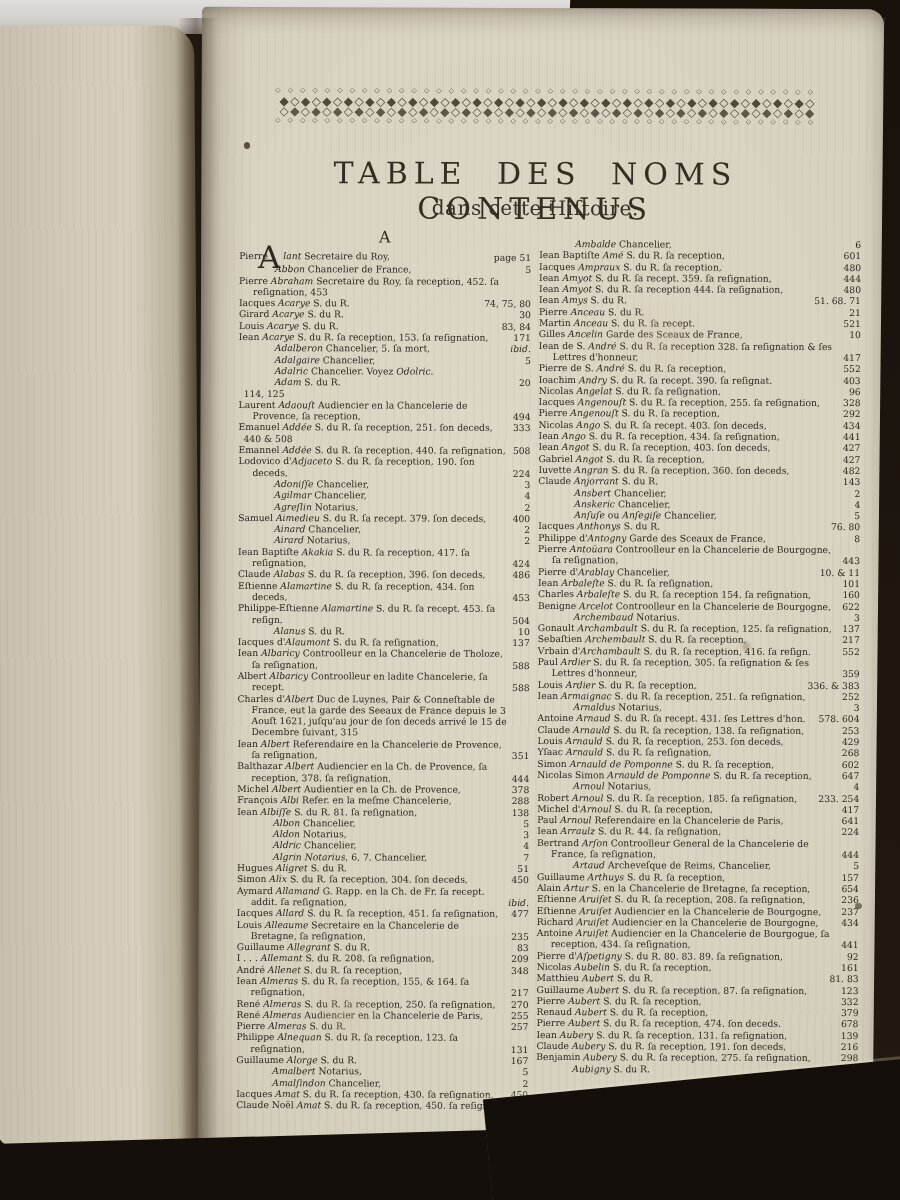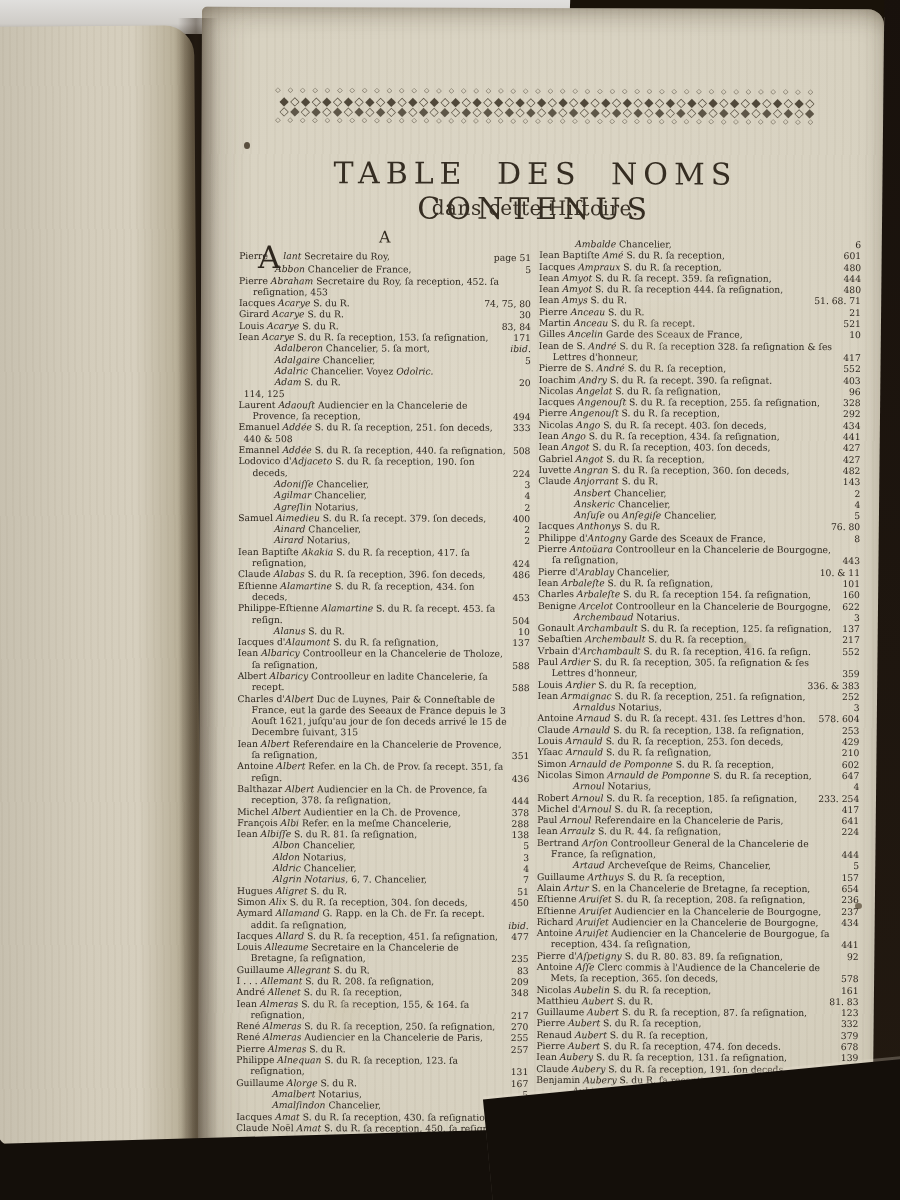--- a/index.html
+++ b/index.html
@@ -221,24 +221,20 @@
             </div>
             <div class="entry">
               <span class="etxt"><span>Charles d'</span><i>Albert</i><span> Duc de Luynes, Pair &amp; Conneſtable de France, eut la garde des Seeaux de France depuis le 3 Aouſt 1621, juſqu'au jour de ſon deceds arrivé le 15 de Decembre ſuivant, 315</span></span>
               <span class="enum"></span>
             </div>
             <div class="entry">
               <span class="etxt"><span>Iean </span><i>Albert</i><span> Referendaire en la Chancelerie de Provence, ſa reſignation,</span></span>
               <span class="enum"><span>351</span></span>
             </div>
             <div class="entry">
-              <span class="etxt"><span>Antoine </span><i>Albert</i><span> Refer. en la Ch. de Prov. ſa recept. 351, ſa reſign.</span></span>
-              <span class="enum"><span>436</span></span>
-            </div>
-            <div class="entry">
               <span class="etxt"><span>Balthazar </span><i>Albert</i><span> Audiencier en la Ch. de Provence, ſa reception, 378. ſa reſignation,</span></span>
               <span class="enum"><span>444</span></span>
             </div>
             <div class="entry">
               <span class="etxt"><span>Michel </span><i>Albert</i><span> Audientier en la Ch. de Provence,</span></span>
               <span class="enum"><span>378</span></span>
             </div>
             <div class="entry">
               <span class="etxt"><span>François </span><i>Albi</i><span> Refer. en la meſme Chancelerie,</span></span>
               <span class="enum"><span>288</span></span>
@@ -501,21 +497,21 @@
             <div class="entry">
               <span class="etxt"><span>Claude </span><i>Arnauld</i><span> S. du R. ſa reception, 138. ſa reſignation,</span></span>
               <span class="enum"><span>253</span></span>
             </div>
             <div class="entry">
               <span class="etxt"><span>Louis </span><i>Arnauld</i><span> S. du R. ſa reception, 253. ſon deceds,</span></span>
               <span class="enum"><span>429</span></span>
             </div>
             <div class="entry">
               <span class="etxt"><span>Yſaac </span><i>Arnauld</i><span> S. du R. ſa reſignation,</span></span>
-              <span class="enum"><span>210</span></span>
+              <span class="enum"><span>268</span></span>
             </div>
             <div class="entry">
               <span class="etxt"><span>Simon </span><i>Arnauld de Pomponne</i><span> S. du R. ſa reception,</span></span>
               <span class="enum"><span>602</span></span>
             </div>
             <div class="entry">
               <span class="etxt"><span>Nicolas Simon </span><i>Arnauld de Pomponne</i><span> S. du R. ſa reception,</span></span>
               <span class="enum"><span>647</span></span>
             </div>
             <div class="entry ind">
@@ -566,24 +562,20 @@
               <span class="etxt"><span>Richard </span><i>Aruiſet</i><span> Audiencier en la Chancelerie de Bourgogne,</span></span>
               <span class="enum"><span>434</span></span>
             </div>
             <div class="entry">
               <span class="etxt"><span>Antoine </span><i>Aruiſet</i><span> Audiencier en la Chancelerie de Bourgogue, ſa reception, 434. ſa reſignation,</span></span>
               <span class="enum"><span>441</span></span>
             </div>
             <div class="entry">
               <span class="etxt"><span>Pierre d'</span><i>Aſpetigny</i><span> S. du R. 80. 83. 89. ſa reſignation,</span></span>
               <span class="enum"><span>92</span></span>
-            </div>
-            <div class="entry">
-              <span class="etxt"><span>Antoine </span><i>Aſſe</i><span> Clerc commis à l'Audience de la Chancelerie de Mets, ſa reception, 365. ſon deceds,</span></span>
-              <span class="enum"><span>578</span></span>
             </div>
             <div class="entry">
               <span class="etxt"><span>Nicolas </span><i>Aubelin</i><span> S. du R. ſa reception,</span></span>
               <span class="enum"><span>161</span></span>
             </div>
             <div class="entry">
               <span class="etxt"><span>Matthieu </span><i>Aubert</i><span> S. du R.</span></span>
               <span class="enum"><span>81. 83</span></span>
             </div>
             <div class="entry">

